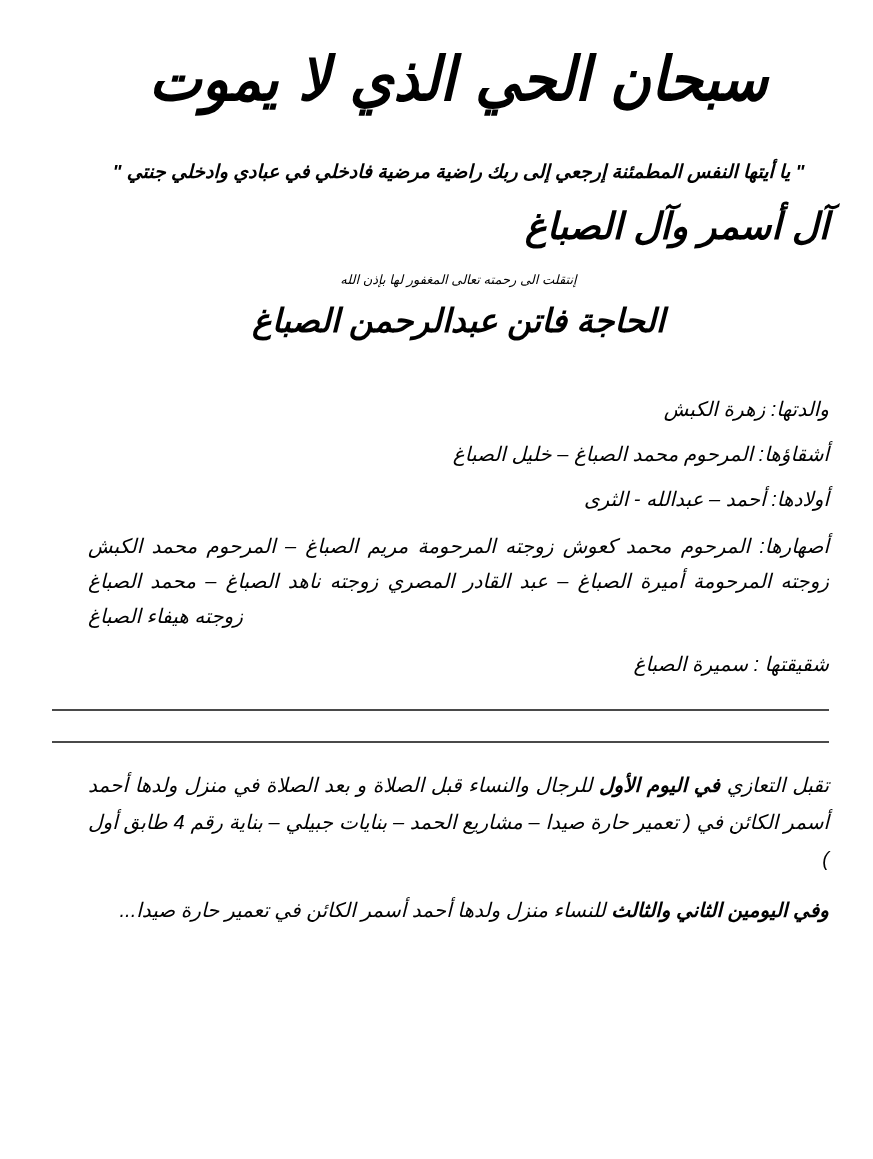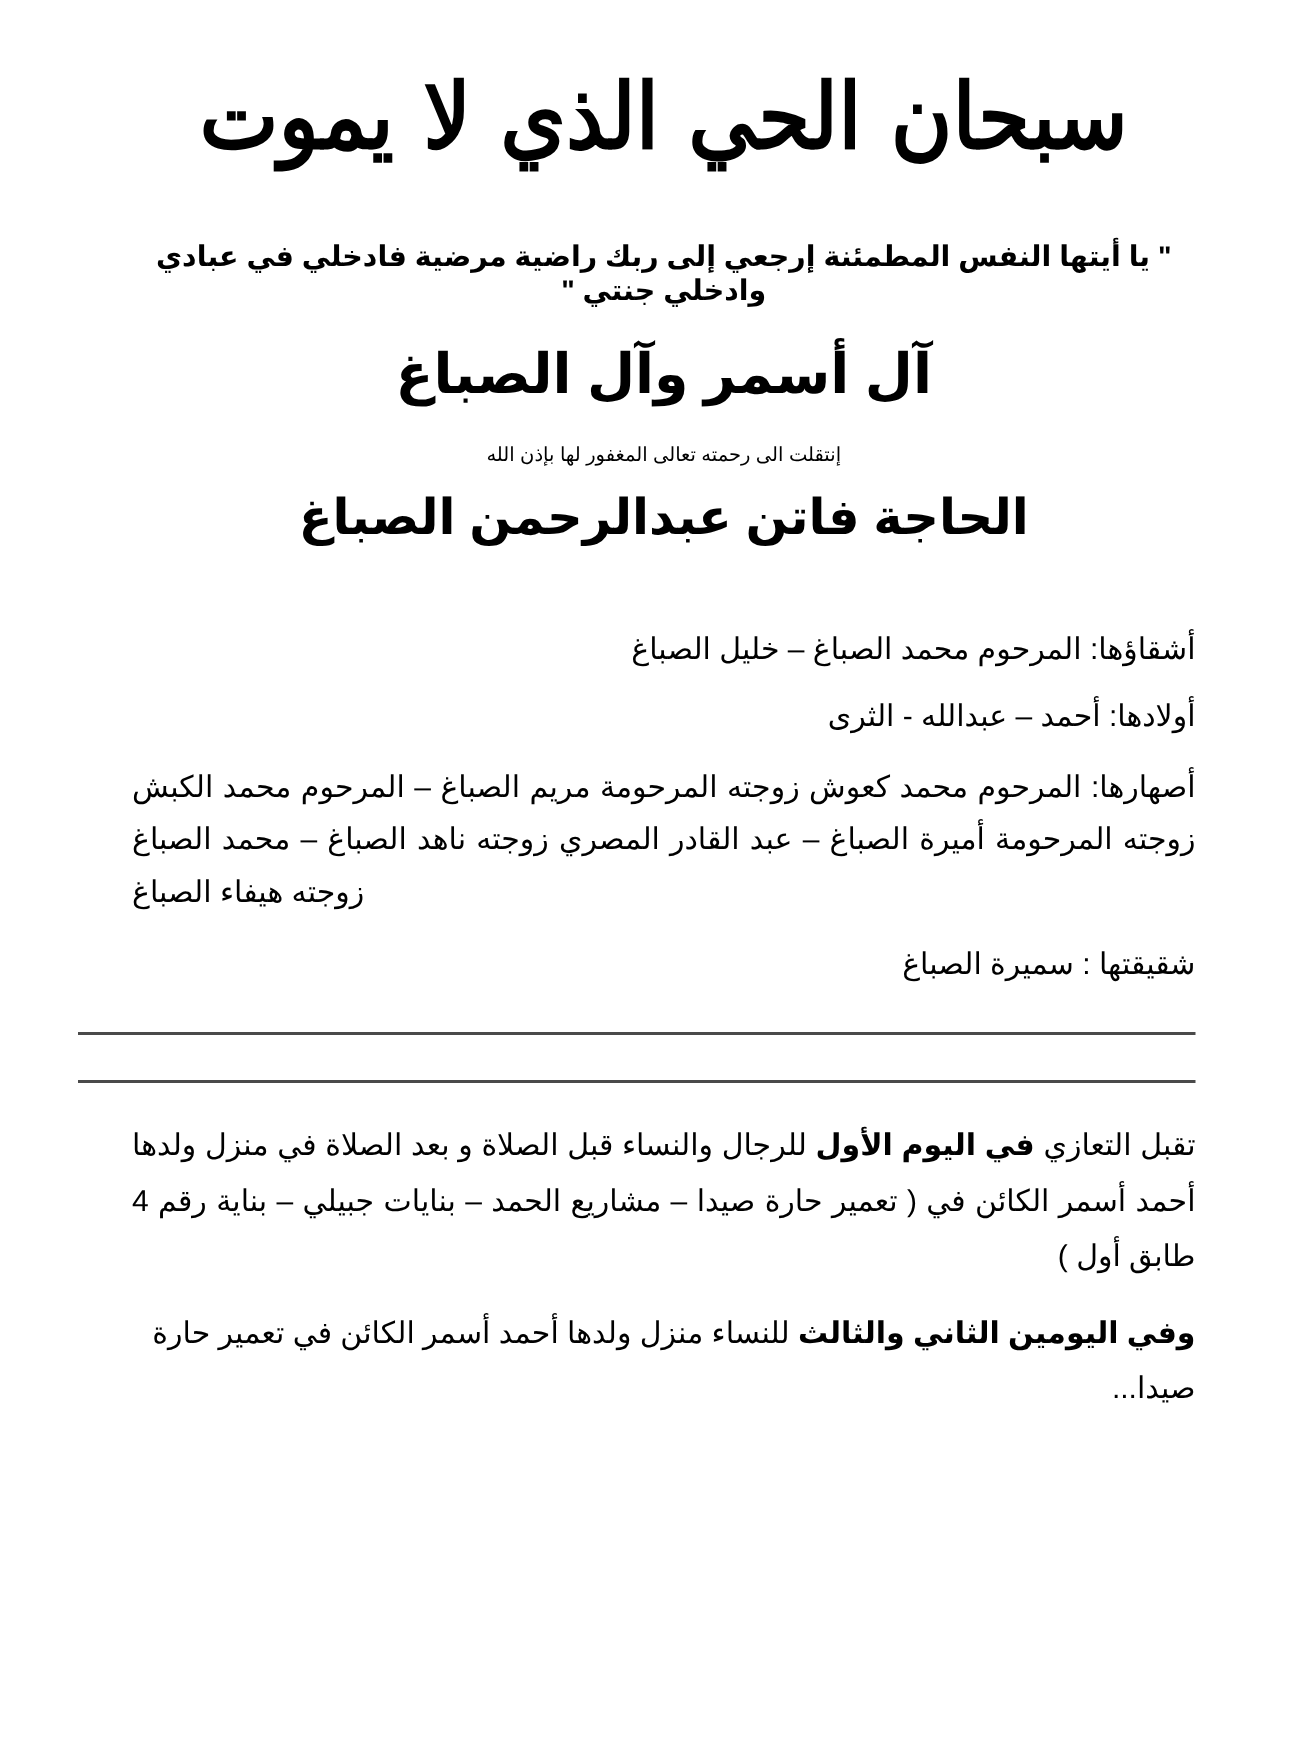--- a/index.html
+++ b/index.html
@@ -12,42 +12,43 @@
     height: 1159px;
     overflow: hidden;
     color: #000000;
     font-family: "Liberation Sans", "DejaVu Sans", sans-serif;
   }
   .page {
     direction: rtl;
     box-sizing: border-box;
     width: 873px;
     height: 1159px;
-    padding: 4px 76px 0 88px;
+    padding: 4px 44px 0 88px;
+    font-style: italic;
   }
   .calligraphy {
     text-align: center;
     font-family: "DejaVu Serif", serif;
     font-weight: bold;
     font-size: 56px;
     line-height: 1.1;
     height: 150px;
     display: flex;
     align-items: center;
     justify-content: center;
     transform: scaleY(1.08);
   }
   .verse {
     text-align: center;
     font-weight: bold;
     font-size: 19px;
     margin: 6px 0 0;
   }
   .families-title {
-    text-align: center;
+    text-align: right;
     font-weight: 800;
     font-size: 37px;
     margin: 22px 0 0;
   }
   .passing-line {
     text-align: center;
     font-size: 13px;
     margin: 24px 0 0;
   }
   .deceased-name {
@@ -106,20 +107,21 @@
 
   <div class="verse">" يا أيتها النفس المطمئنة إرجعي إلى ربك راضية مرضية فادخلي في عبادي وادخلي جنتي "</div>
 
   <div class="families-title">آل أسمر وآل الصباغ</div>
 
   <div class="passing-line">إنتقلت الى رحمته تعالى المغفور لها بإذن الله</div>
 
   <div class="deceased-name">الحاجة فاتن عبدالرحمن الصباغ</div>
 
   <div class="family-section">
+    <p class="family-line">والدتها: زهرة الكبش</p>
     <p class="family-line">أشقاؤها: المرحوم محمد الصباغ – خليل الصباغ</p>
     <p class="family-line">أولادها: أحمد – عبدالله - الثرى</p>
     <p class="family-line inlaws">أصهارها: المرحوم محمد كعوش زوجته المرحومة مريم الصباغ – المرحوم محمد الكبش زوجته المرحومة أميرة الصباغ – عبد القادر المصري زوجته ناهد الصباغ – محمد الصباغ زوجته هيفاء الصباغ</p>
     <p class="family-line">شقيقتها : سميرة الصباغ</p>
   </div>
 
   <hr class="divider">
 
 
   <hr class="divider">

